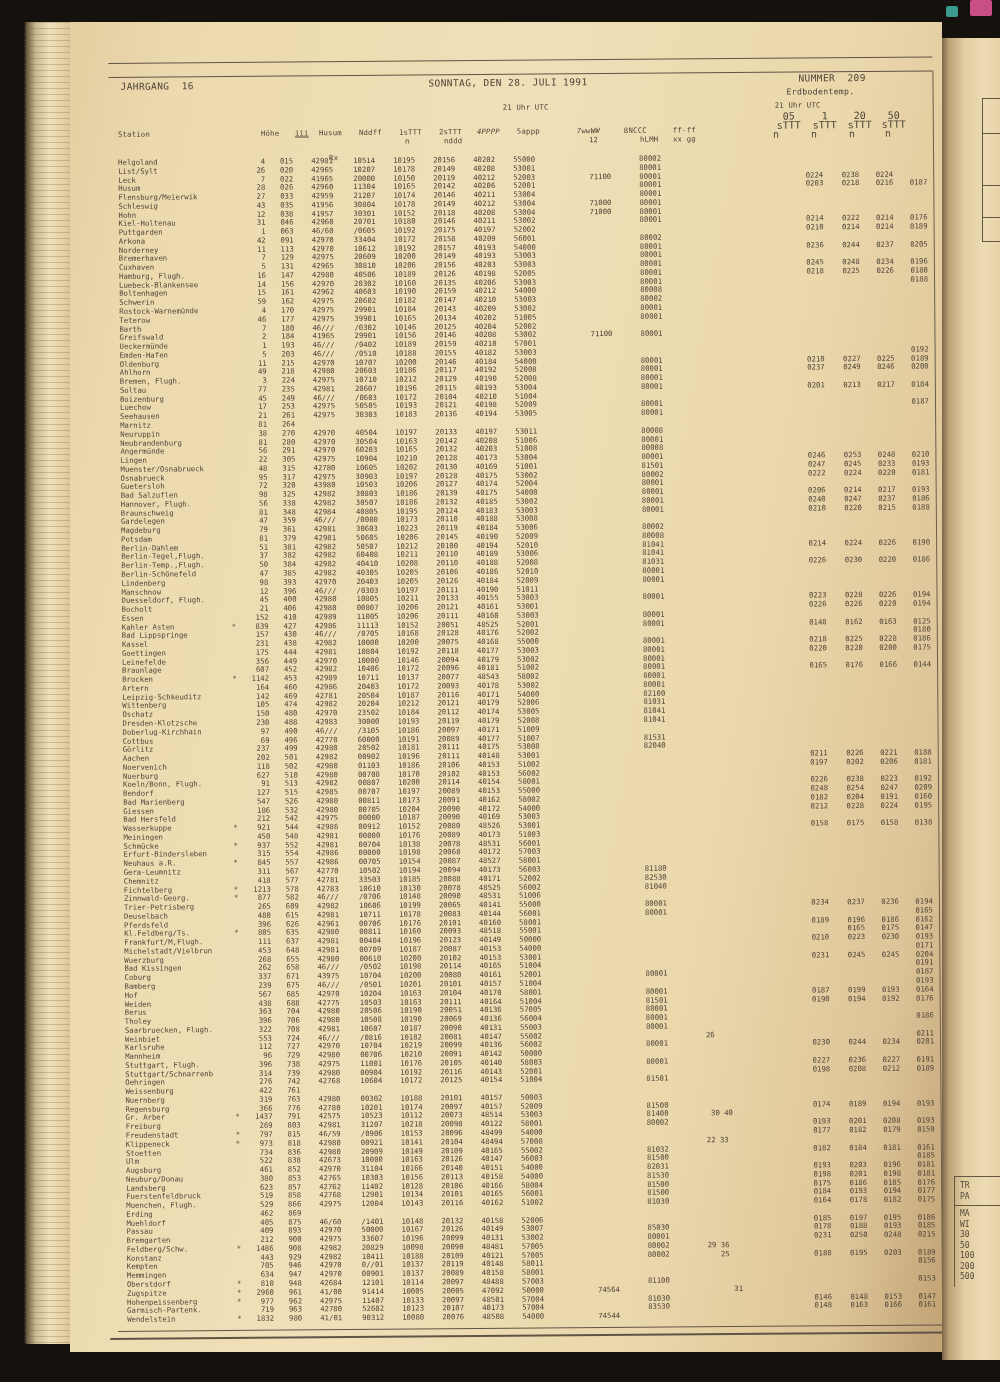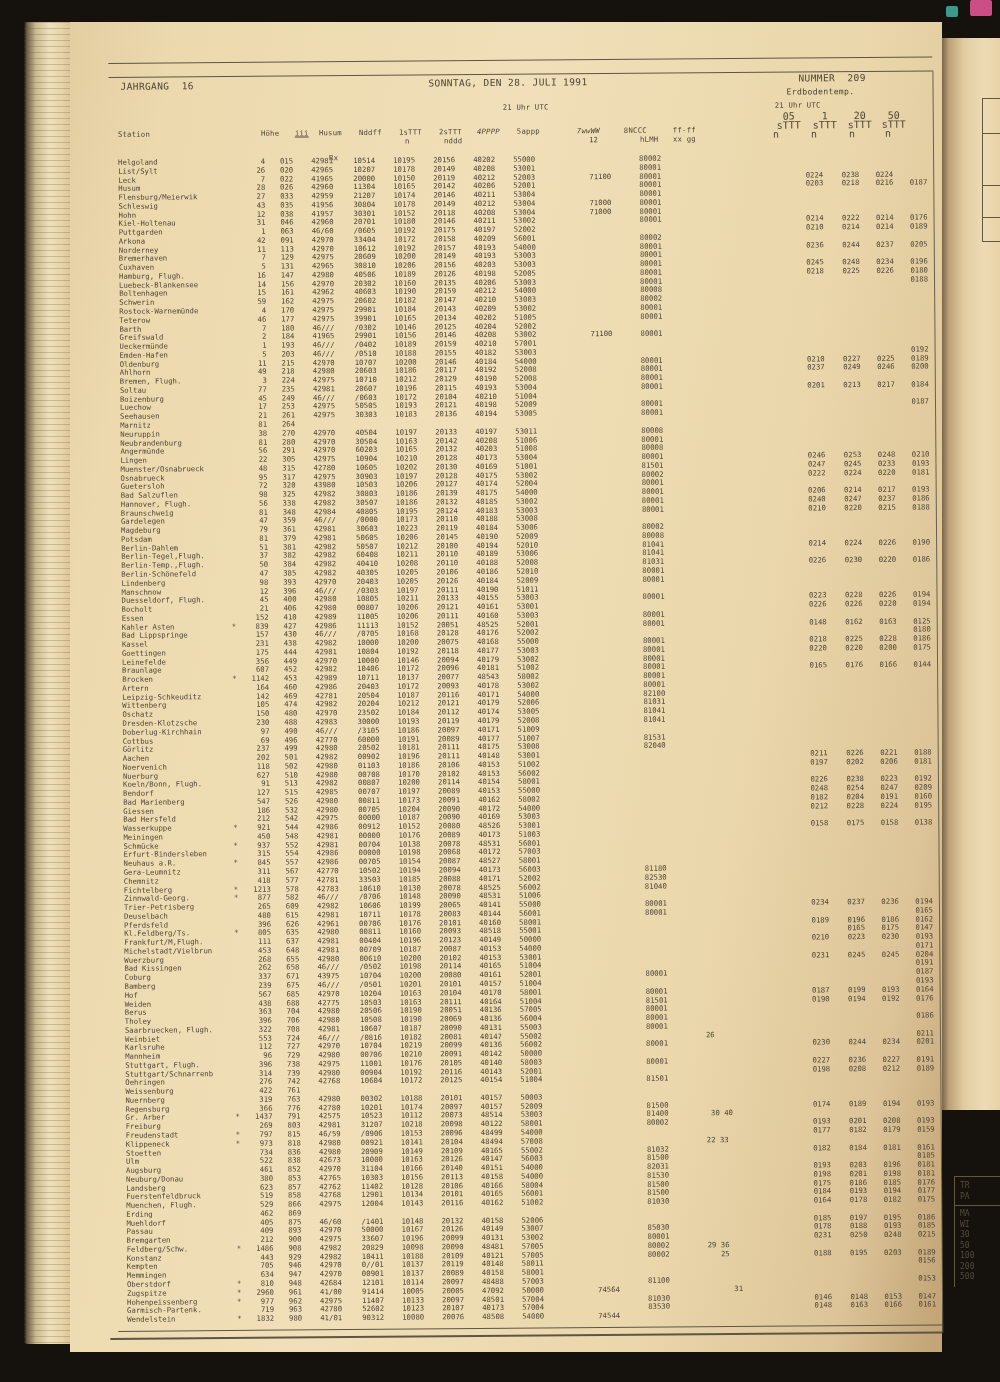--- a/index.html
+++ b/index.html
@@ -9,21 +9,21 @@
   
   .stack{position:absolute;left:24px;top:22px;width:46px;height:1322px;
     background:linear-gradient(to right,#15120e 0,#6d5d44 6%,#cdbb92 26%,#eee0ba 55%,#e7d4a8 82%,#dcc69a 100%);
     border-radius:4px 0 0 4px;}
   .stack:after{content:"";position:absolute;inset:0;
     background:repeating-linear-gradient(to bottom,rgba(105,88,60,.28) 0 1px,transparent 1px 6px);}
   
   .page{position:absolute;left:70px;top:22px;width:872px;height:1330px;
     background:linear-gradient(100deg,#e3cea1 0%,#ecd9ae 10%,#f0dfb8 42%,#ead7ab 72%,#dcc498 90%,#c3a577 99%);}
   
-  .rightpage{position:absolute;left:942px;top:38px;width:58px;height:1072px;
+  .rightpage{position:absolute;left:942px;top:38px;width:58px;height:1322px;
     background:linear-gradient(to right,#7c6647 0,#bda177 12%,#e2cda1 38%,#eddbb4 72%,#e7d3a7 100%);}
   .decor-pink{position:absolute;left:970px;top:0;width:22px;height:16px;background:#c94f86;border-radius:2px;}
   .decor-teal{position:absolute;left:946px;top:6px;width:12px;height:11px;background:#3a9a8e;border-radius:2px;}
   
   .print{position:absolute;inset:0;transform:rotate(-0.45deg);transform-origin:62% 0;color:#4e4437;}
   .rule{position:absolute;left:38px;right:10px;height:1px;background:#5f5445;}
   .vrule{position:absolute;width:1px;background:#6a5f4e;}
   .lbl{position:absolute;white-space:pre;}
   .f9{font-size:9.5px;letter-spacing:.4px;}
   .f8{font-size:8.2px;letter-spacing:.3px;}

